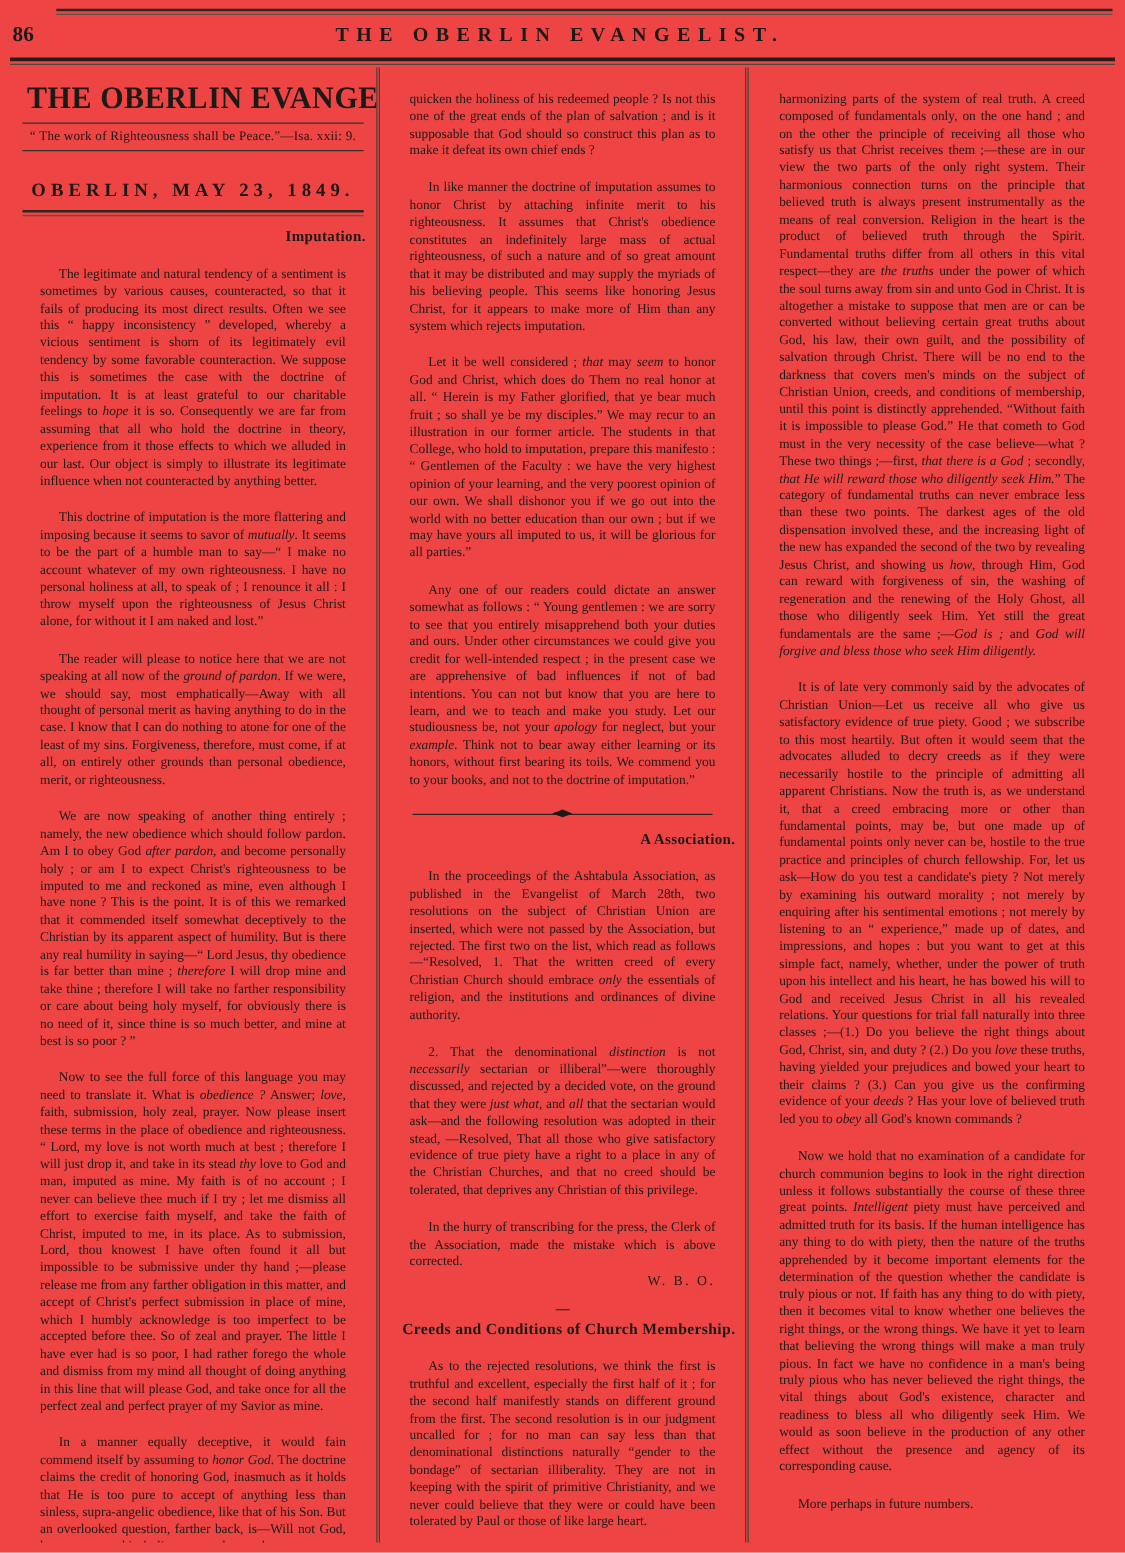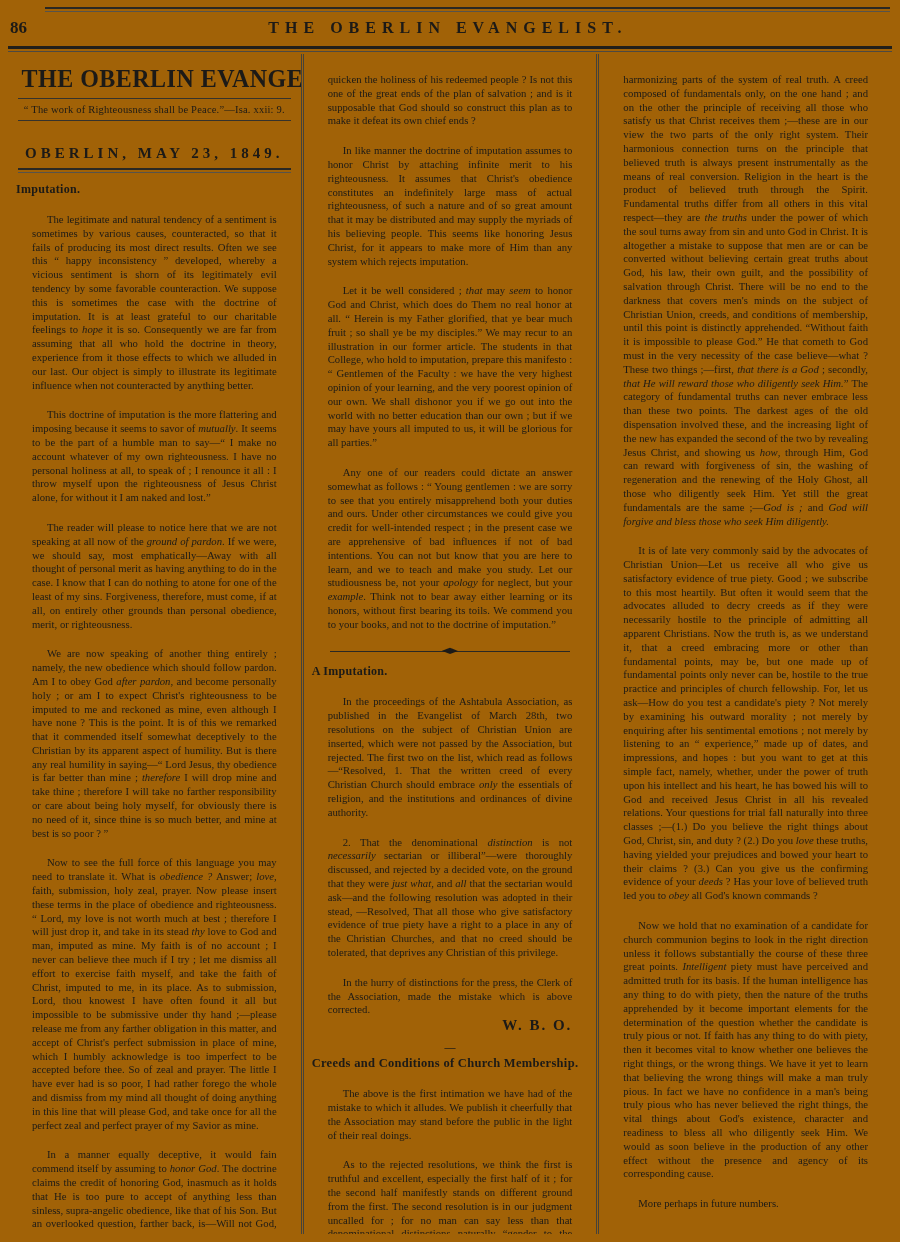--- a/index.html
+++ b/index.html
@@ -1,20 +1,20 @@
 <!DOCTYPE html>
 <html><head>
 <meta charset="utf-8">
 <style>
   html,body{margin:0;padding:0;background:#cfccc3;}
   .sheet{
     position:relative;
     width:900px;height:1242px;
     margin:0 auto;
-    background:#a16207;
+    background:#ef4444;
     color:#1c1a17;
     font-family:"Liberation Serif", serif;
     overflow:hidden;
     box-sizing:border-box;
   }
   .top-rule{
     margin:7px 10px 0 45px;
     border-top:2px solid #2a2824;
     border-bottom:1px solid #57534b;
     height:2px;
@@ -79,46 +79,45 @@
     margin:24px 0 6px 0;
     white-space:nowrap;
   }
   .double-rule{
     border-top:2px solid #2a2824;
     border-bottom:1px solid #57534b;
     height:2px;
     margin:2px 2px 8px 2px;
   }
   .article-heading{
-    text-align:left;font-weight:bold;font-size:12px;
+    text-align:right;font-weight:bold;font-size:12px;
     margin:9px 0 5px 0;letter-spacing:0.3px;
   }
   .article-heading.wide{font-size:12.5px;margin-top:4px;}
   .diamond-rule{
     display:flex;align-items:center;justify-content:center;
     margin:10px 18px 6px 18px;
   }
   .diamond-rule::before,.diamond-rule::after{
     content:"";flex:1;border-top:1px solid #2a2824;
   }
   .diamond-rule .diamond{
     font-size:8px;line-height:8px;padding:0 2px;
     transform:scaleX(2.6);
   }
   .dash-ornament{
     text-align:center;font-size:11px;line-height:10px;
     margin:9px 0 2px 0;font-weight:bold;
   }
   .signature{
     text-align:right;
-    font-size:15px;line-height:13.8px;
+    font-size:11px;line-height:13.8px;
     margin-top:-13.8px;
     padding-right:16px;
     letter-spacing:2px;
-    font-weight:bold;
   }
 </style>
 </head>
 <body>
 
 <div class="sheet">
   <div class="top-rule"></div>
 
   <div class="header-row">
     <span class="pagenum">86</span>
@@ -153,30 +152,29 @@
     <div class="col">
       <p class="no-indent">quicken the holiness of his redeemed people ?  Is not this one of the great ends of the plan of salvation ; and is it supposable that God should so construct this plan as to make it defeat its own chief ends ?</p>
       <p>In like manner the doctrine of imputation assumes to honor Christ by attaching infinite merit to his righteousness.  It assumes that Christ's obedience constitutes an indefinitely large mass of actual righteousness, of such a nature and of so great amount that it may be distributed and may supply the myriads of his believing people.  This seems like honoring Jesus Christ, for it appears to make more of Him than any system which rejects imputation.</p>
       <p>Let it be well considered ; <i>that</i> may <i>seem</i> to honor God and Christ, which does do Them no real honor at all. “ Herein is my Father glorified, that ye bear much fruit ; so shall ye be my disciples.”  We may recur to an illustration in our former article.  The students in that College, who hold to imputation, prepare this manifesto : “ Gentlemen of the Faculty : we have the very highest opinion of your learning, and the very poorest opinion of our own.  We shall dishonor you if we go out into the world with no better education than our own ; but if we may have yours all imputed to us, it will be glorious for all parties.”</p>
       <p>Any one of our readers could dictate an answer somewhat as follows : “ Young gentlemen : we are sorry to see that you entirely misapprehend both your duties and ours.  Under other circumstances we could give you credit for well-intended respect ; in the present case we are apprehensive of bad influences if not of bad intentions.  You can not but know that you are here to learn, and we to teach and make you study.  Let our studiousness be, not your <i>apology</i> for neglect, but your <i>example</i>. Think not to bear away either learning or its honors, without first bearing its toils.  We commend you to your books, and not to the doctrine of imputation.”</p>
 
       <div class="diamond-rule">
         <span class="diamond">◆</span>
       </div>
 
-      <div class="article-heading">A Imputation.</div>
+      <div class="article-heading">A Association.</div>
       <p>In the proceedings of the Ashtabula Association, as published in the Evangelist of March 28th, two resolutions on the subject of Christian Union are inserted, which were not passed by the Association, but rejected. The first two on the list, which read as follows—“Resolved, 1.  That the written creed of every Christian Church should embrace <i>only</i> the essentials of religion, and the institutions and ordinances of divine authority.</p>
       <p>2. That the denominational <i>distinction</i> is not <i>necessarily</i> sectarian or illiberal”—were thoroughly discussed, and rejected by a decided vote, on the ground that they were <i>just what</i>, and <i>all</i> that the sectarian would ask—and the following resolution was adopted in their stead, —Resolved,  That all those who give satisfactory evidence of true piety have a right to a place in any of the Christian Churches, and that no creed should be tolerated, that deprives any Christian of this privilege.</p>
-      <p>In the hurry of distinctions for the press, the Clerk of the Association, made the mistake which is above corrected.</p>
+      <p>In the hurry of transcribing for the press, the Clerk of the Association, made the mistake which is above corrected.</p>
       <div class="signature">W. B. O.</div>
 
       <div class="dash-ornament">—</div>
 
       <div class="article-heading wide">Creeds and Conditions of Church Membership.</div>
-      <p>The above is the first intimation we have had of the mistake to which it alludes.  We publish it cheerfully that the Association may stand before the public in the light of their real doings.</p>
       <p>As to the rejected resolutions, we think the first is truthful and excellent, especially the first half of it ; for the second half manifestly stands on different ground from the first.  The second resolution is in our judgment uncalled for ; for no man can say less than that denominational distinctions naturally “gender to the bondage” of sectarian illiberality.  They are not in keeping with the spirit of primitive Christianity, and we never could believe that they were or could have been tolerated by Paul or those of like large heart.</p>
       <p>The resolution accepted by the Association is also excellent.  In our view of the matter, truth and duty will come to light when we bring together in harmonious companionship the former part of the first rejected resolution, and the sole accepted one.  They do not conflict with each other at all, but are twin sisters—mutually</p>
     </div>
 
     <div class="col">
       <p class="no-indent">harmonizing parts of the system of real truth.  A creed composed of fundamentals only, on the one hand ; and on the other the principle of receiving all those who satisfy us that Christ receives them ;—these are in our view the two parts of the only right system.  Their harmonious connection turns on the principle that believed truth is always present instrumentally as the means of real conversion.  Religion in the heart is the product of believed truth through the Spirit.  Fundamental truths differ from all others in this vital respect—they are <i>the truths</i> under the power of which the soul turns away from sin and unto God in Christ.  It is altogether a mistake to suppose that men are or can be converted without believing certain great truths about God, his law, their own guilt, and the possibility of salvation through Christ.  There will be no end to the darkness that covers men's minds on the subject of Christian Union, creeds, and conditions of membership, until this point is distinctly apprehended.  “Without faith it is impossible to please God.”  He that cometh to God must in the very necessity of the case believe—what ?  These two things ;—first, <i>that there is a God</i> ; secondly, <i>that He will reward those who diligently seek Him.</i>”  The category of fundamental truths can never embrace less than these two points.  The darkest ages of the old dispensation involved these, and the increasing light of the new has expanded the second of the two by revealing Jesus Christ, and showing us <i>how</i>, through Him, God can reward with forgiveness of sin, the washing of regeneration and the renewing of the Holy Ghost, all those who diligently seek Him.  Yet still the great fundamentals are the same ;—<i>God is ;</i> and <i>God will forgive and bless those who seek Him diligently.</i></p>
       <p>It is of late very commonly said by the advocates of Christian Union—Let us receive all who give us satisfactory evidence of true piety.   Good ; we subscribe to this most heartily.  But often it would seem that the advocates alluded to decry creeds as if they were necessarily hostile to the principle of admitting all apparent Christians.  Now the truth is, as we understand it, that a creed embracing more or other than fundamental points, may be, but one made up of fundamental points only never can be, hostile to the true practice and principles of church fellowship.  For, let us ask—How do you test a candidate's piety ?  Not merely by examining his outward morality ; not merely by enquiring after his sentimental emotions ; not merely by listening to an “ experience,” made up of dates, and impressions, and hopes : but you want to get at this simple fact, namely, whether, under the power of truth upon his intellect and his heart, he has bowed his will to God and received Jesus Christ in all his revealed relations.  Your questions for trial fall naturally into three classes ;—(1.) Do you believe the right things about God, Christ, sin, and duty ? (2.)  Do you <i>love</i> these truths, having yielded your prejudices and bowed your heart to their claims ?  (3.) Can you give us  the confirming  evidence  of your <i>deeds</i> ? Has your love of believed truth  led you to <i>obey</i> all God's known commands ?</p>
       <p>Now we hold  that  no examination  of a candidate for church communion  begins  to look in the right direction unless it follows substantially the course of these three great points.  <i>Intelligent</i> piety  must have perceived and admitted  truth for its basis.   If the human intelligence has any thing to do with piety,  then  the  nature of the truths apprehended by it become  important  elements for the determination  of  the question whether the candidate is truly pious or not.   If faith  has  any thing to do with piety, then it becomes vital to know whether one believes the right things, or the  wrong things.   We have it yet to learn that believing  the  wrong  things will make a man truly pious.   In fact we have no confidence in a man's being truly pious who has never  believed  the right things, the vital things about God's existence,  character and readiness to  bless all  who diligently seek  Him.   We would as soon believe  in  the  production  of  any other effect without the presence and agency of its corresponding cause.</p>
       <p>More perhaps in future numbers.</p>
     </div>

